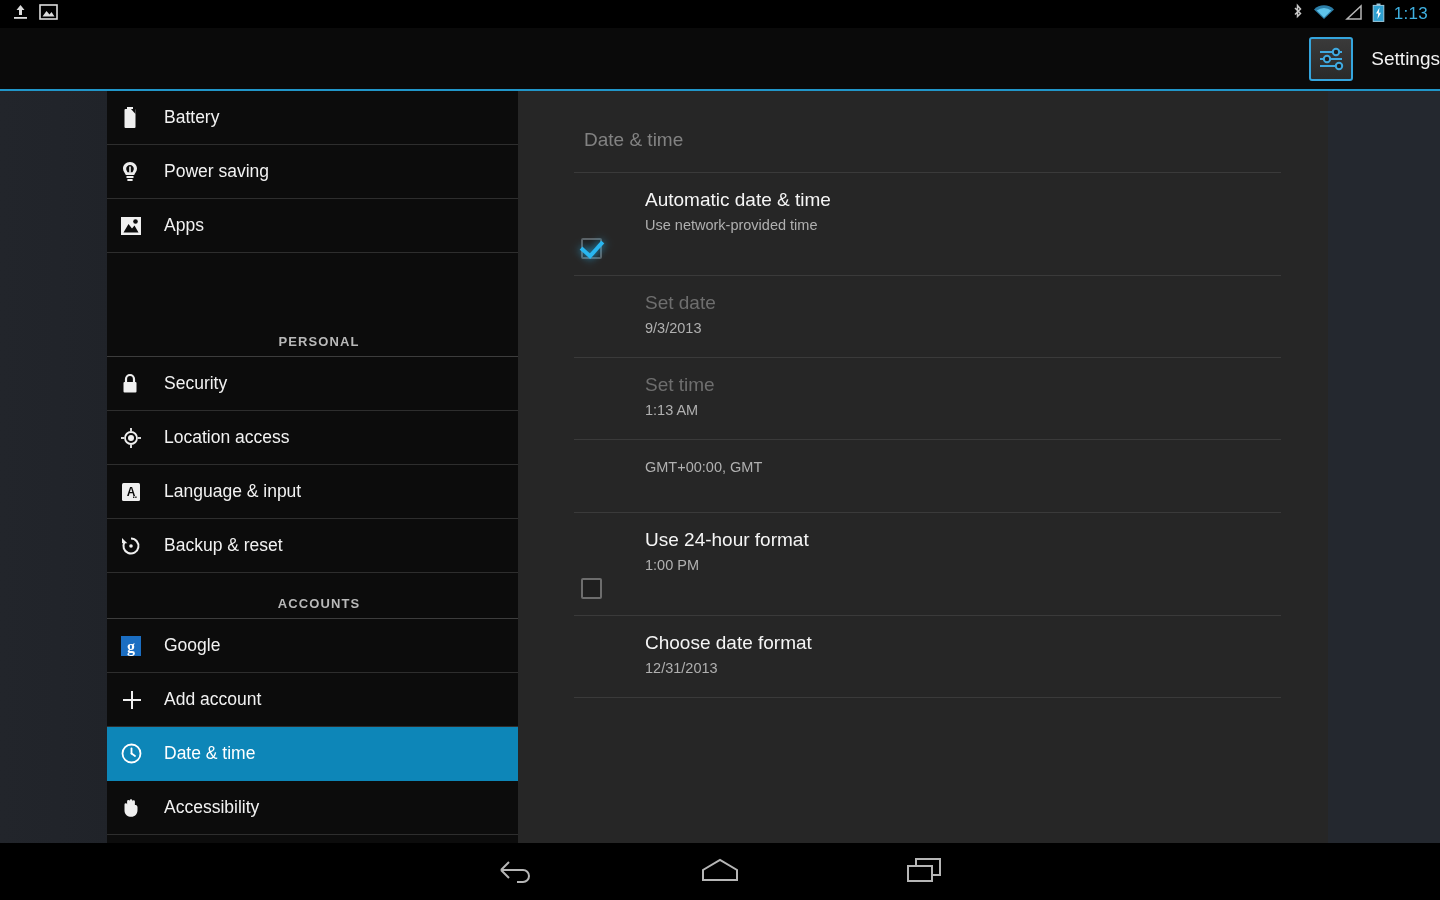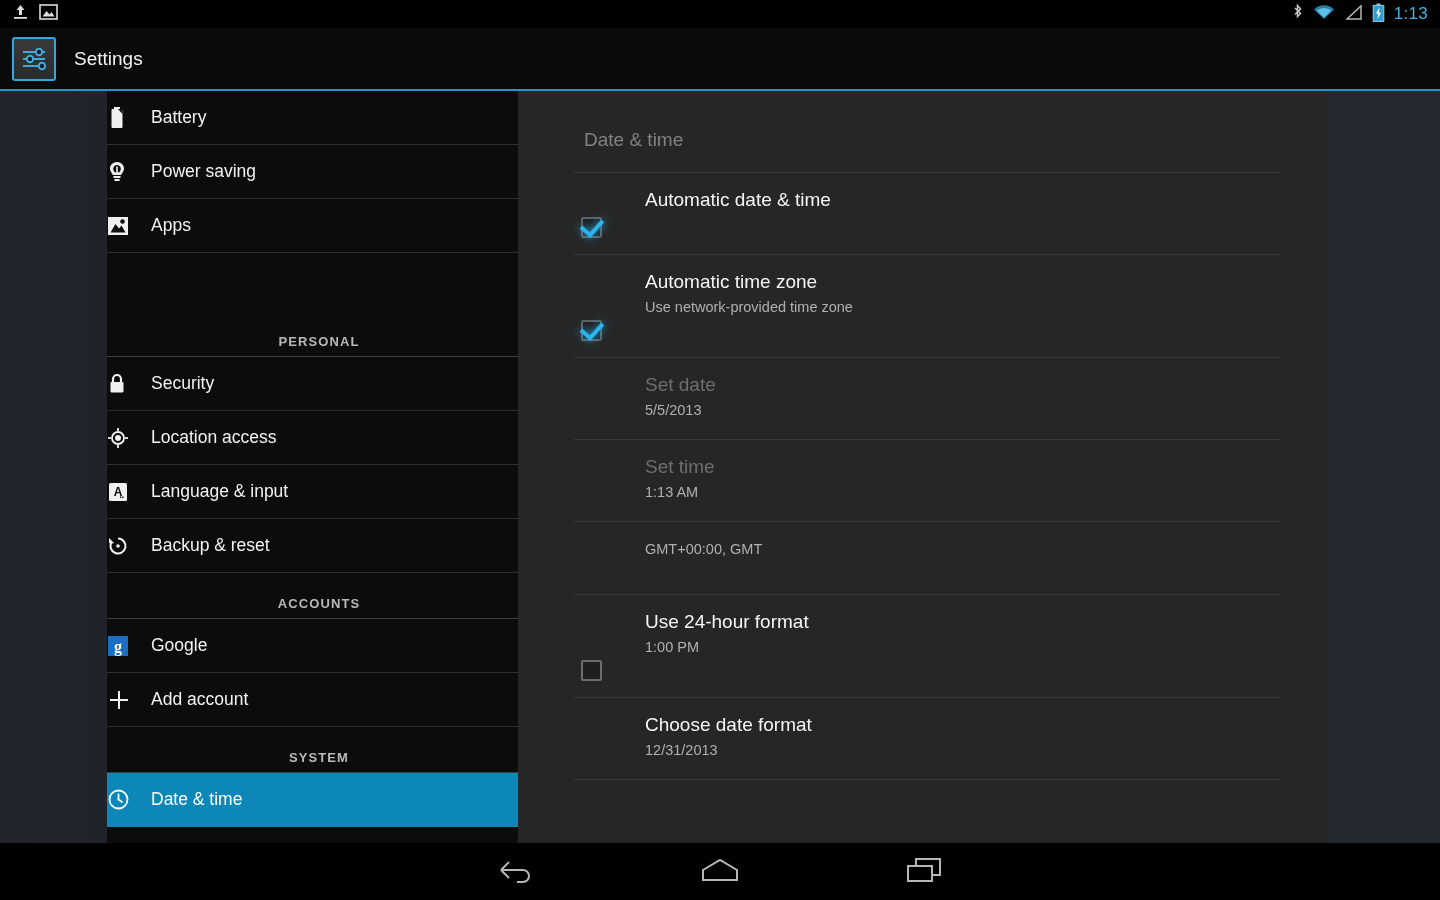--- a/index.html
+++ b/index.html
@@ -15,21 +15,21 @@
     position:absolute; left:0; top:0; width:1440px; height:28px;
     background:#000; display:flex; align-items:center;
   }
   .sb-left{ display:flex; align-items:center; gap:10px; padding-left:12px; }
   .sb-right{ margin-left:auto; display:flex; align-items:center; gap:9px; padding-right:12px; }
   .sb-clock{ color:#3fb0e0; font-size:17px; letter-spacing:.3px; }
 
   
   .actionbar{
     position:absolute; left:0; top:28px; width:1440px; height:62px;
-    background:#0a0a0a; display:flex; align-items:center; padding-left:12px;
+    background:#0a0a0a; display:flex; align-items:center; padding-left:12px;justify-content:flex-end;
   }
   .app-icon{
     width:44px; height:44px; border:2px solid #35a5dd; border-radius:3px;
     background:linear-gradient(180deg,#3a3a3a,#2a2a2a);
     display:flex; align-items:center; justify-content:center;
   }
   .app-title{ color:#f2f2f2; font-size:19px; margin-left:18px; }
   .ab-rule{
     position:absolute; left:0; top:89px; width:1440px; height:2px;
     background:#2196c9;
@@ -45,21 +45,21 @@
   .sidebar{
     position:absolute; left:0; top:0; width:518px; height:752px;
     background:linear-gradient(90deg,#22252b 0%,#1d2026 55%,#1b1d22 100%);
   }
   .side-list{
     position:absolute; left:107px; top:0; width:411px; height:752px;
     background:#0c0c0c;
   }
   .srow{
     position:relative; height:54px; display:flex; align-items:center;
-    padding-left:0; border-bottom:1px solid #2e2e2e;
+    padding-left:13px; border-bottom:1px solid #2e2e2e;
   }
   .srow.first{ border-top:none; }
   .srow .ico{ width:34px; display:flex; align-items:center; justify-content:flex-start; }
   .srow .lbl{ color:#f2f2f2; font-size:17.5px; margin-left:10px; }
   .srow.selected{ background:#0d86b8; border-bottom:1px solid #0d86b8; }
   .srow.selected .lbl{ color:#ffffff; }
   .sgap{ height:58px; background:#0c0c0c; }
   .shead{
     height:46px; display:flex; align-items:flex-end; padding:0 0 7px 13px;
     border-bottom:1px solid #3d3d3d; background:#0c0c0c;justify-content:center;
@@ -283,23 +283,20 @@
           <svg width="24" height="24" viewBox="0 0 24 24">
             <g stroke="#f0f0f0" stroke-width="2">
               <line x1="12" y1="3" x2="12" y2="21"></line>
               <line x1="3" y1="12" x2="21" y2="12"></line>
             </g>
           </svg>
         </span>
         <span class="lbl">Add account</span>
       </div>
 
-      <div class="shead">
-        <span>SYSTEM</span>
-      </div>
 
       <div class="srow selected">
         <span class="ico">
           <svg width="23" height="23" viewBox="0 0 23 23">
             <circle cx="11.5" cy="11.5" r="9" fill="none" stroke="#ffffff" stroke-width="1.8"></circle>
             <g stroke="#ffffff" stroke-width="1.8" stroke-linecap="round">
               <line x1="11.5" y1="11.5" x2="11.5" y2="6.5"></line>
               <line x1="11.5" y1="11.5" x2="15" y2="14"></line>
             </g>
           </svg>
@@ -320,40 +317,32 @@
   </div>
 
   <div class="content">
     <div class="panel-title">Date &amp; time</div>
 
     <div class="plist">
 
       <div class="prow">
         <div class="texts">
           <div class="ptitle">Automatic date &amp; time</div>
+          <div class="psub">Use network-provided time</div>
         </div>
         <div class="pcheck">
           <div class="cbox on"></div>
         </div>
       </div>
 
-      <div class="prow">
-        <div class="texts">
-          <div class="ptitle">Automatic time zone</div>
-          <div class="psub">Use network-provided time zone</div>
-        </div>
-        <div class="pcheck">
-          <div class="cbox on"></div>
-        </div>
-      </div>
 
       <div class="prow">
         <div class="texts">
           <div class="ptitle dim">Set date</div>
-          <div class="psub">5/5/2013</div>
+          <div class="psub">9/3/2013</div>
         </div>
         <div class="pcheck"></div>
       </div>
 
       <div class="prow">
         <div class="texts">
           <div class="ptitle dim">Set time</div>
           <div class="psub">1:13 AM</div>
         </div>
         <div class="pcheck"></div>

